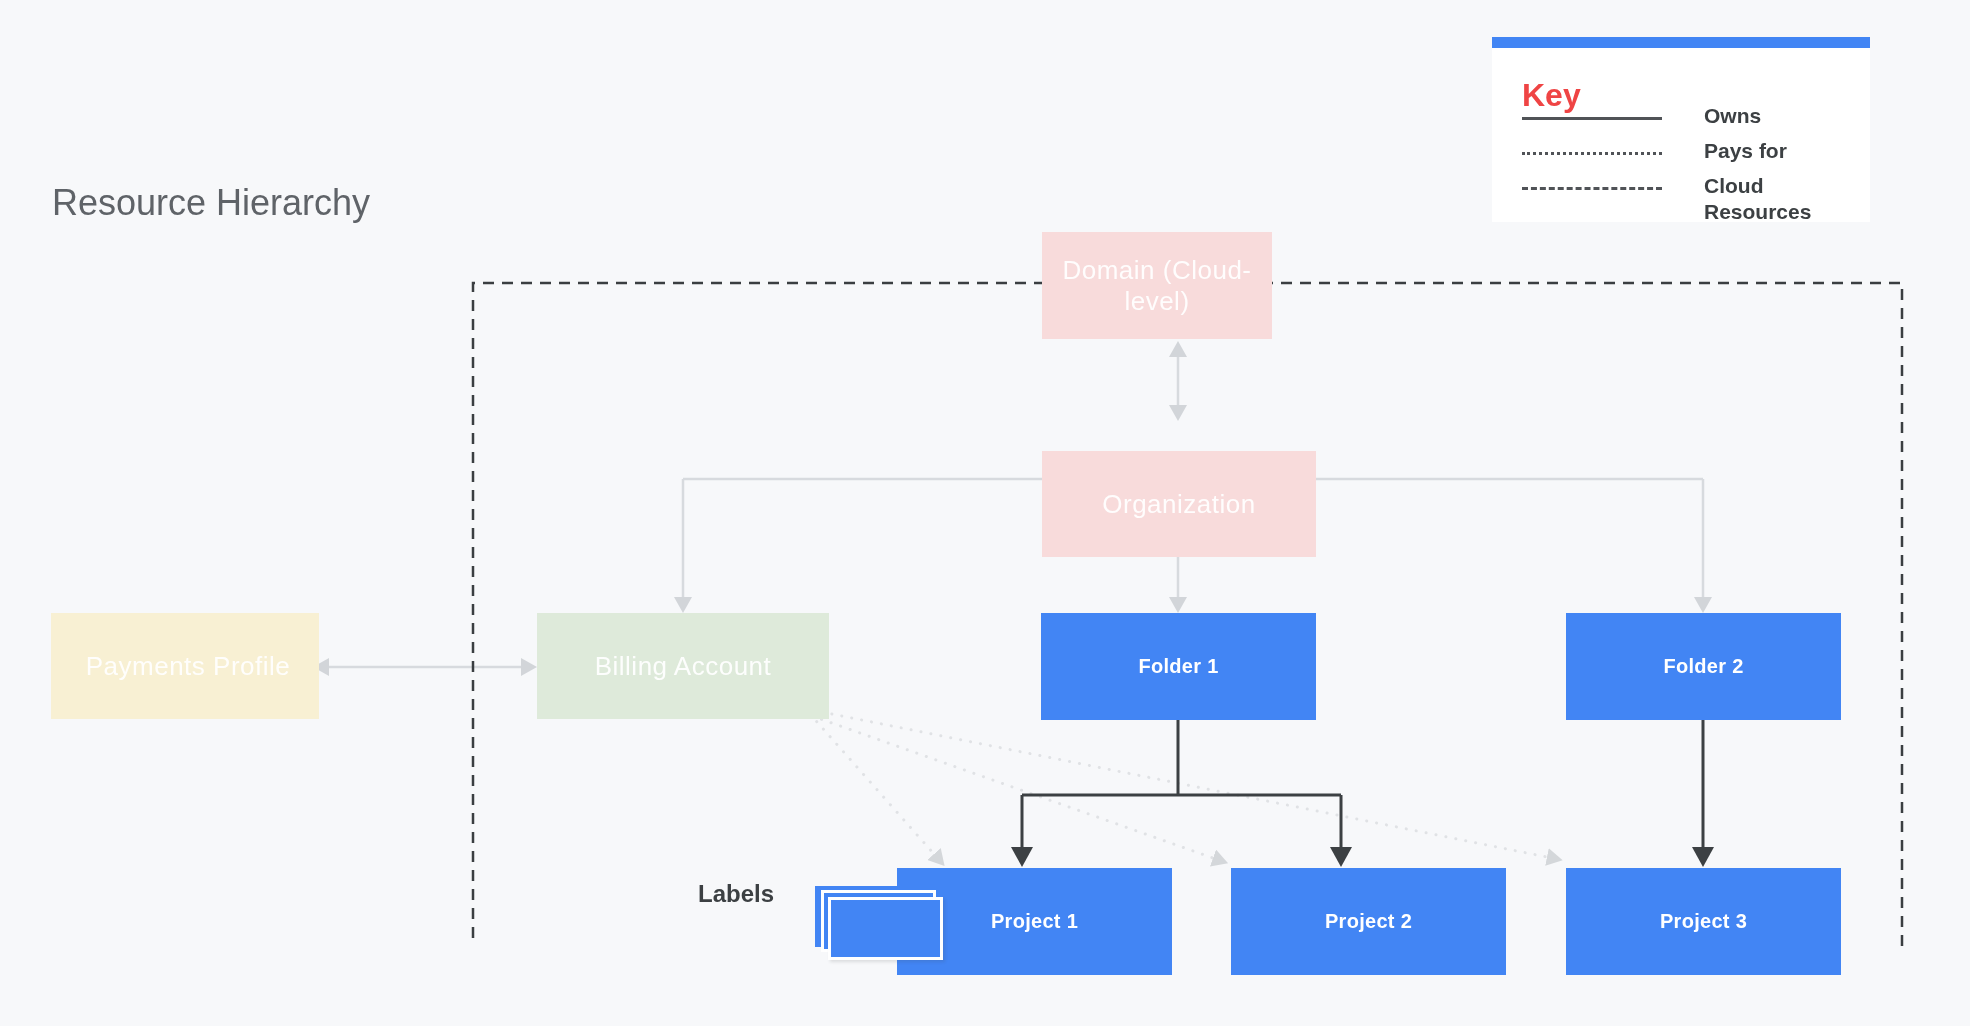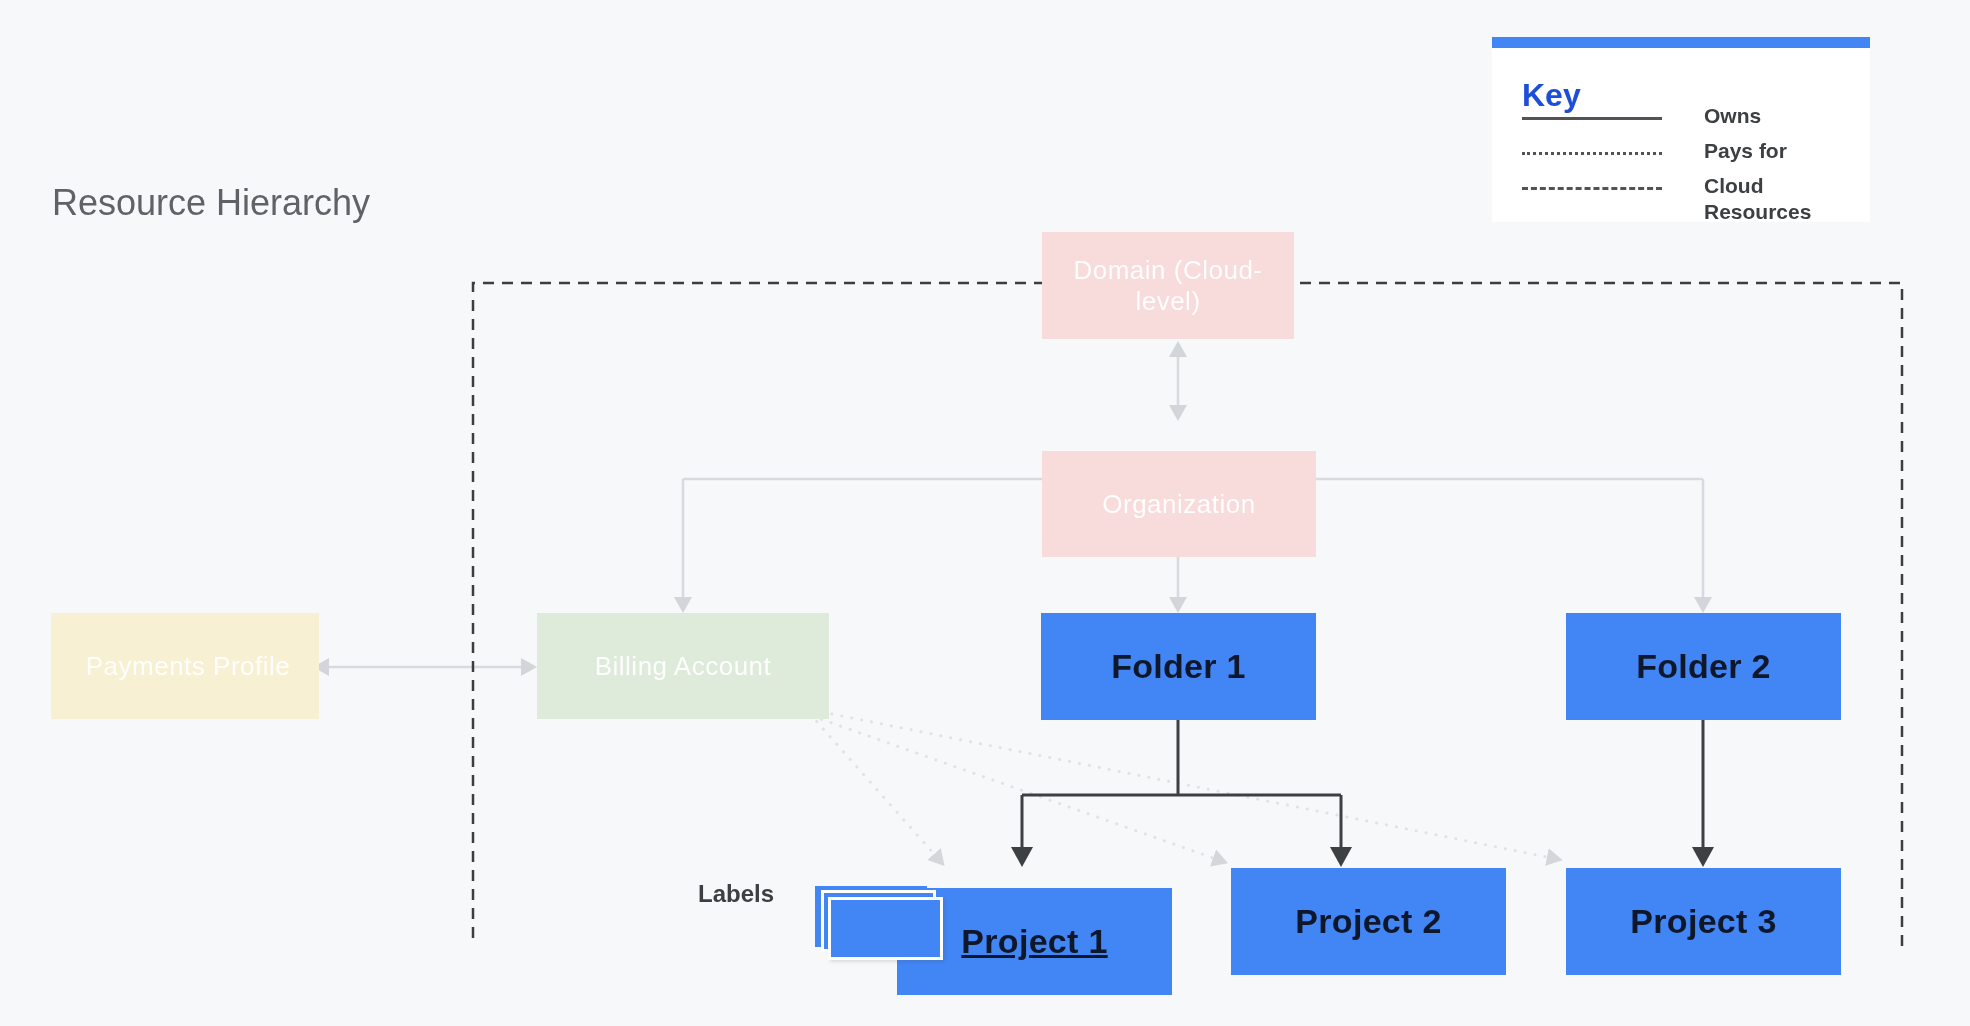--- a/index.html
+++ b/index.html
@@ -8,46 +8,46 @@
   .stage{position:relative;width:1970px;height:1026px;background:#f7f8fa;}
   .stage > svg{position:absolute;left:0;top:0;z-index:1;}
 
   .page-title{position:absolute;left:52px;top:182px;z-index:2;
     font-size:36px;color:#5f6368;font-weight:400;letter-spacing:0;}
 
   
   .node{position:absolute;z-index:2;display:flex;align-items:center;justify-content:center;
     text-align:center;}
   .node.tinted{color:rgba(255,255,255,0.93);font-size:26px;font-weight:400;letter-spacing:.5px;}
-  .node.blue{color:#0f172a;font-size:34px;font-weight:700;letter-spacing:.3px;}
-  .n-domain       {left:1042px;top:232px;width:252px;height:107px;}
+  .node.blue{color:#ffffff;font-size:20px;font-weight:700;letter-spacing:.3px;}
+  .n-domain       {left:1042px;top:232px;width:230px;height:107px;}
   .n-organization {left:1042px;top:423px;width:274px;height:106px;}
   .n-payments     {left:51px;  top:613px;width:262px;height:106px;padding-left:6px;}
   .n-billing      {left:537px; top:613px;width:292px;height:106px;}
   .n-folder1      {left:1041px;top:613px;width:275px;height:107px;}
   .n-folder2      {left:1566px;top:613px;width:275px;height:107px;}
-  .n-project1     {left:897px; top:888px;width:275px;height:107px;text-decoration:underline;}
+  .n-project1     {left:897px; top:868px;width:275px;height:107px;}
   .n-project2     {left:1231px;top:868px;width:275px;height:107px;}
   .n-project3     {left:1566px;top:868px;width:275px;height:107px;}
 
   
   .labels-caption{position:absolute;left:698px;top:880px;z-index:3;
     font-size:24px;font-weight:700;color:#3c4043;}
   .labels-icon{position:absolute;left:815px;top:886px;width:130px;height:76px;z-index:3;}
   .labels-icon .card{position:absolute;background:#4285f4;}
   .labels-icon .card.back {left:0;top:0;width:112px;height:61px;}
   .labels-icon .card.mid  {left:6px;top:4px;width:109px;height:56px;border:3px solid #ffffff;}
   .labels-icon .card.front{left:13px;top:11px;width:109px;height:57px;border:3px solid #ffffff;
     box-shadow:2px 2px 3px rgba(60,64,67,0.15);}
 
   
   .key-box{position:absolute;left:1492px;top:37px;width:378px;height:185px;z-index:2;
     background:#ffffff;}
   .key-bar{position:absolute;left:0;top:0;width:378px;height:11px;background:#4285f4;}
-  .key-heading{position:absolute;left:30px;top:40px;font-size:32px;font-weight:700;color:#1d4ed8;}
+  .key-heading{position:absolute;left:30px;top:40px;font-size:32px;font-weight:700;color:#ef4444;}
   .key-line{position:absolute;left:30px;width:140px;height:0;}
   .key-line.solid {top:80px; border-top:3px solid  #505357;}
   .key-line.dotted{top:115px;border-top:3px dotted #505357;}
   .key-line.dashed{top:150px;border-top:3px dashed #505357;}
   .key-label{position:absolute;left:212px;width:155px;font-size:21px;font-weight:700;
     color:#3c4043;line-height:26px;}
   .key-label.l0{top:66px;}
   .key-label.l1{top:101px;}
   .key-label.l2{top:136px;}
 </style>

